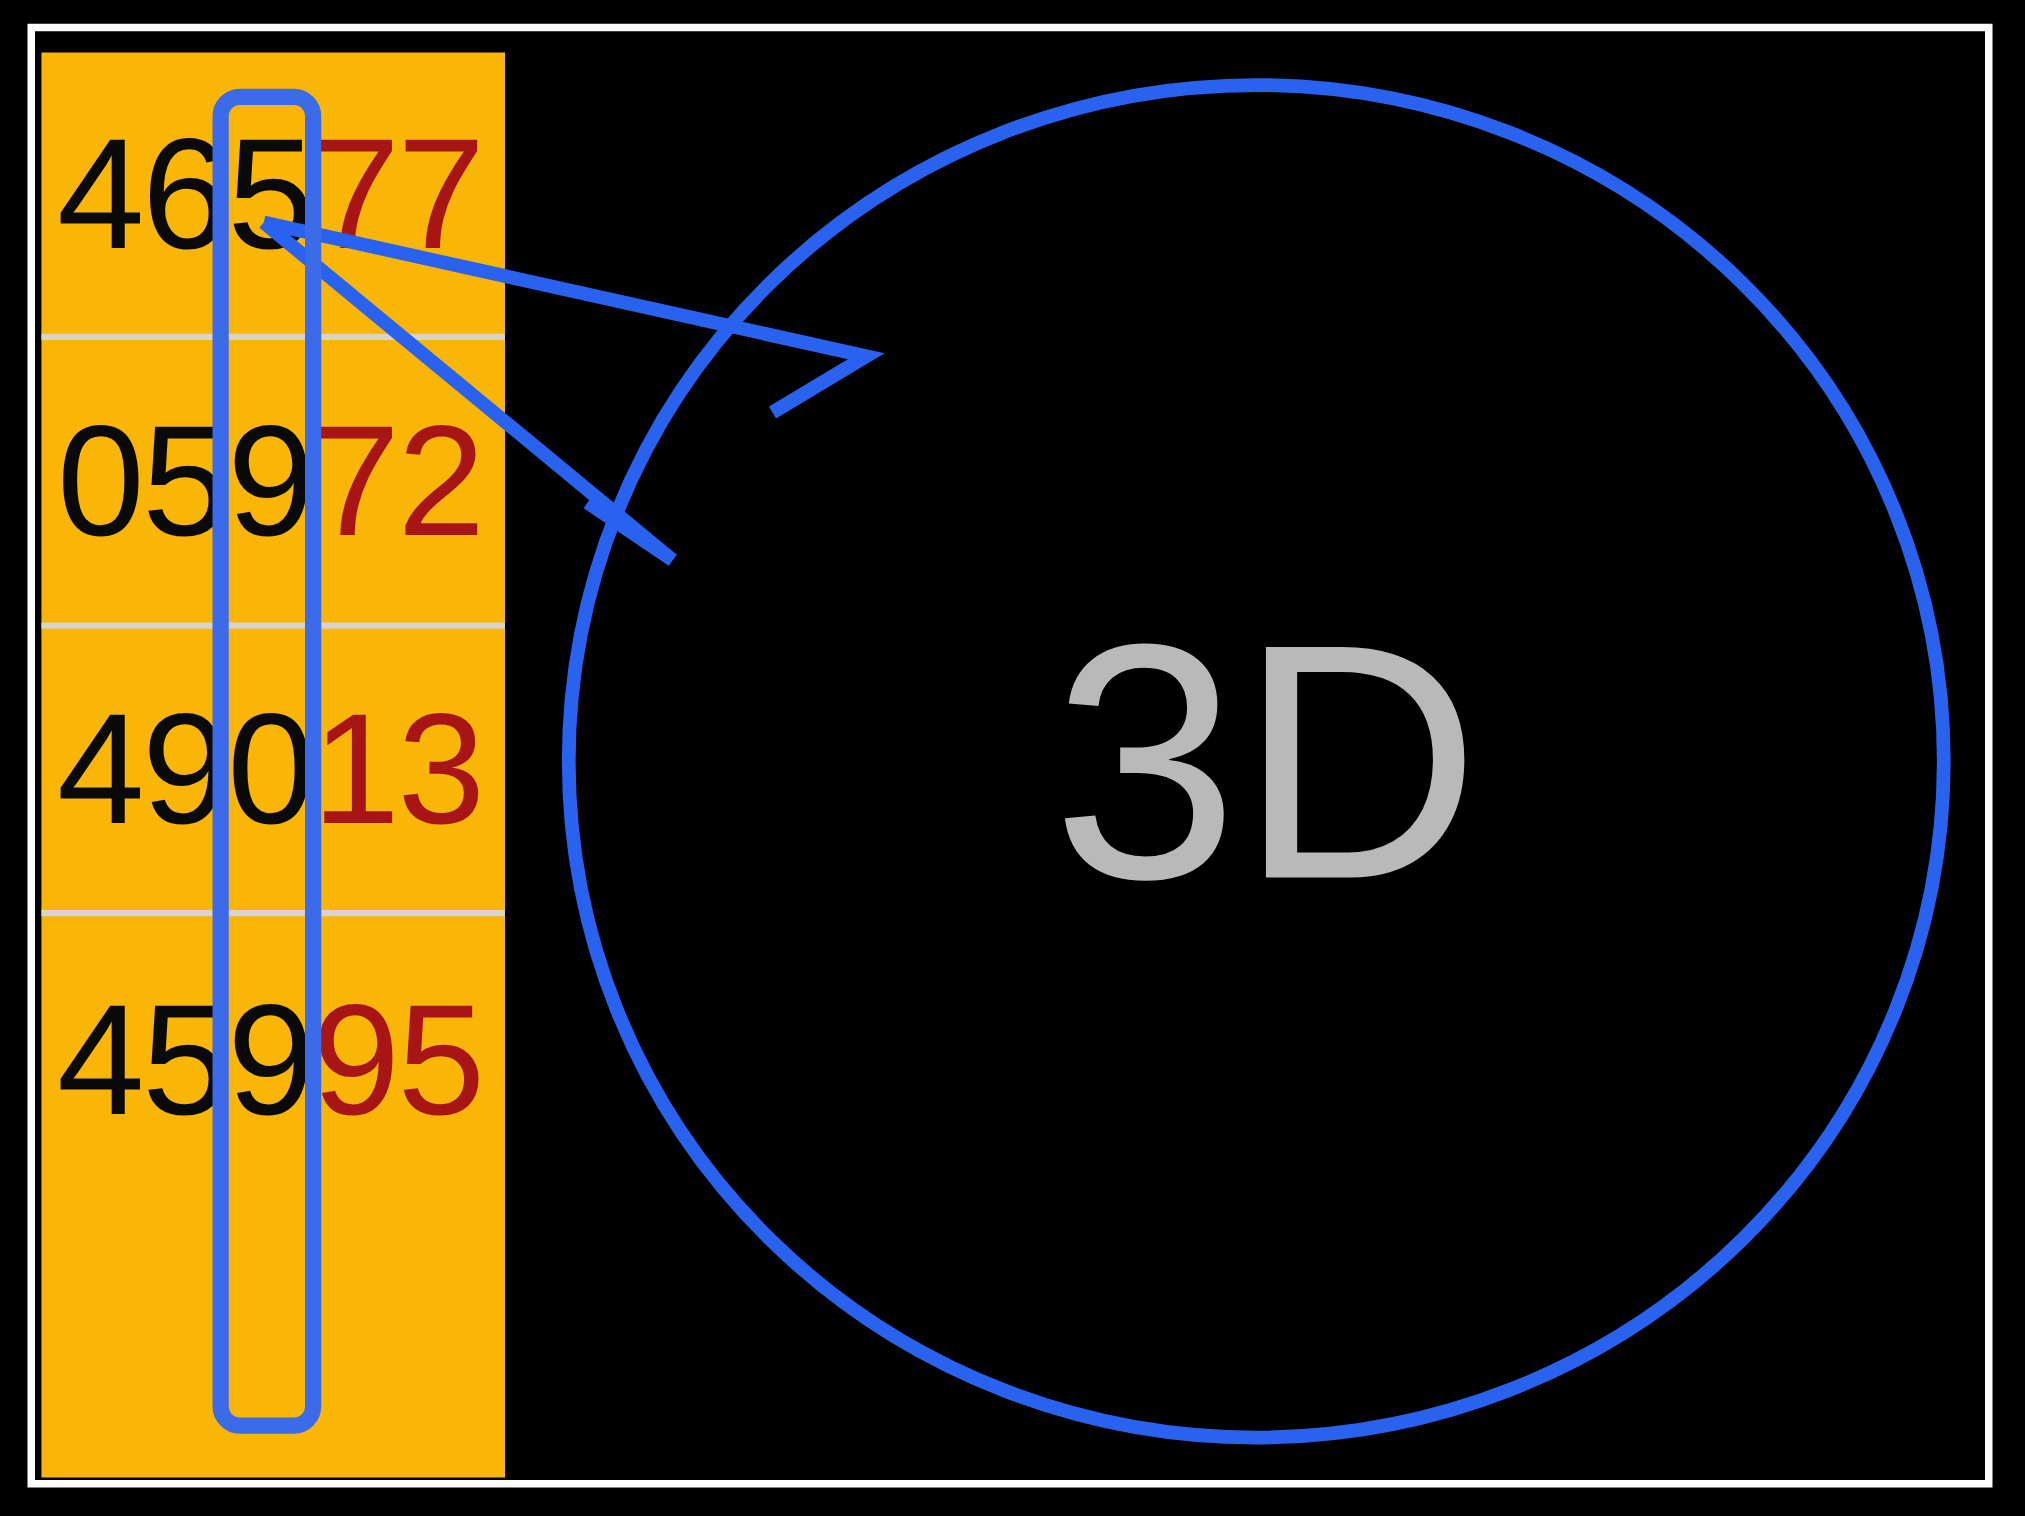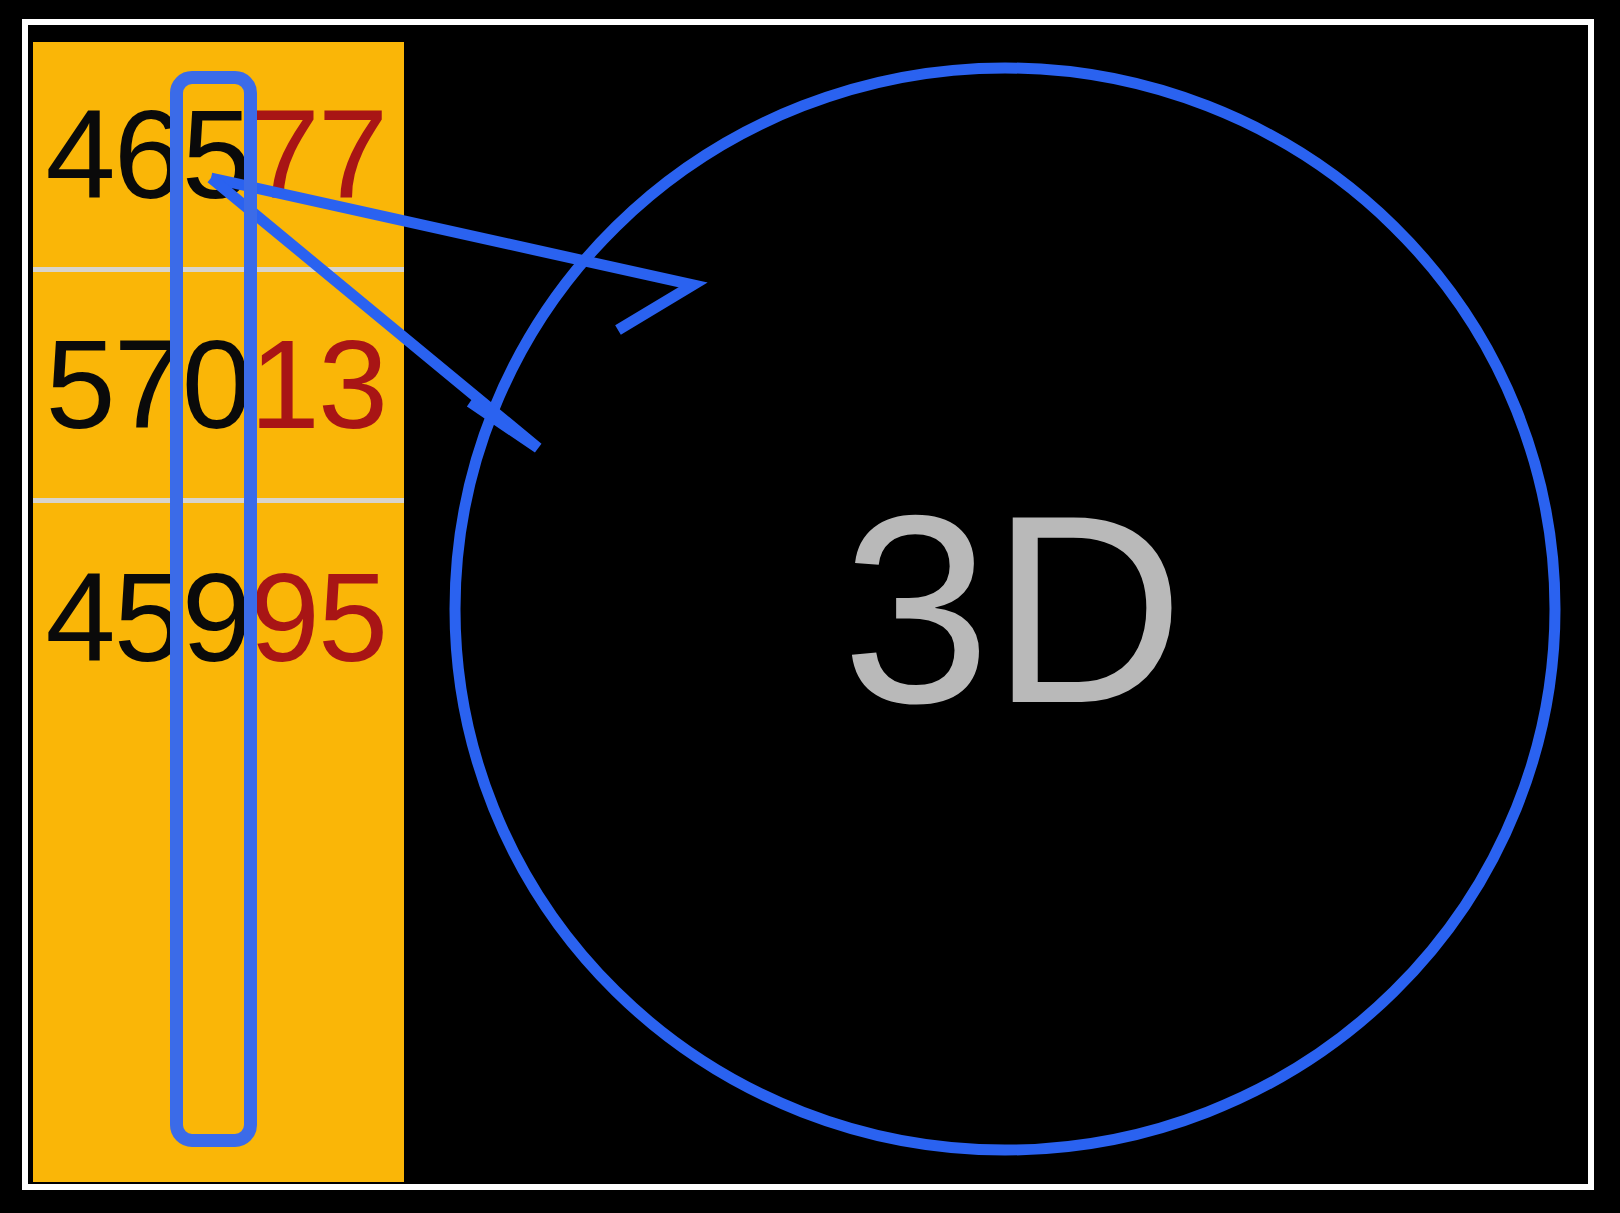--- a/index.html
+++ b/index.html
@@ -124,23 +124,26 @@
   <div id="frame"></div>
 
   <div id="stage">
 
     <div id="number-column">
 
       <div class="number-row">
         <div class="num-text"><span class="num-prefix">465</span><span class="num-suffix">77</span></div>
       </div>
 
+      <div class="number-row">
+        <div class="num-text"><span class="num-prefix">059</span><span class="num-suffix">72</span></div>
+      </div>
 
       <div class="number-row">
-        <div class="num-text"><span class="num-prefix">570</span><span class="num-suffix">13</span></div>
+        <div class="num-text"><span class="num-prefix">490</span><span class="num-suffix">13</span></div>
       </div>
 
 
       <div class="number-row">
         <div class="num-text"><span class="num-prefix">459</span><span class="num-suffix">95</span></div>
       </div>
 
     </div>
 
     <svg id="callout-svg" viewBox="0 0 1550 1152">

